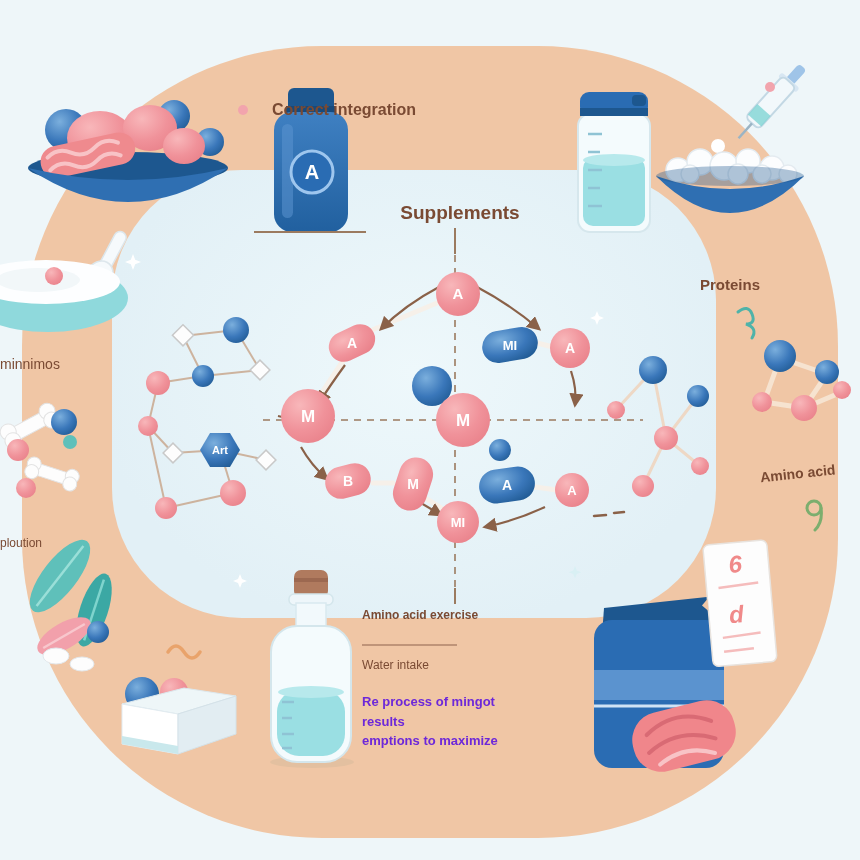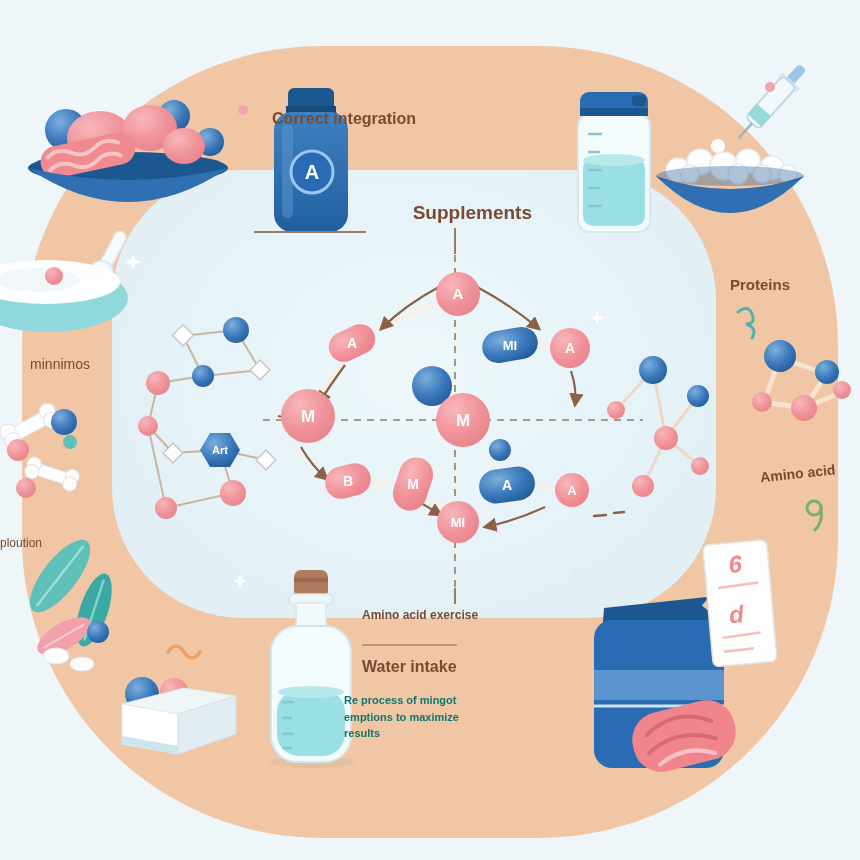--- a/index.html
+++ b/index.html
@@ -3,29 +3,29 @@
 <meta charset="utf-8">
 <style>
   html,body{margin:0;padding:0;background:#eef6f9;}
   #stage{position:relative;width:860px;height:860px;background:#eef6f9;overflow:hidden;
          font-family:"Liberation Sans",sans-serif;}
   .abs{position:absolute;}
   #blob{left:22px;top:46px;width:816px;height:792px;background:#f0c6a5;border-radius:300px;}
   #inner{left:112px;top:170px;width:604px;height:448px;border-radius:130px;
          background:radial-gradient(ellipse at 50% 45%, #eef8fb 0%, #e2f0f6 75%);}
   .t{color:#7a4a33;}
-  #top-caption{left:272px;top:109px;width:220px;font-size:16px;font-weight:700;line-height:1.3;}
-  #supplements{left:388px;top:202px;width:144px;text-align:right;font-size:19px;font-weight:700;}
-  #proteins{left:700px;top:276px;width:120px;font-size:15px;font-weight:700;text-align:center;}
-  #minnimos{left:0;top:356px;width:90px;font-size:14px;text-align:right;}
+  #top-caption{left:272px;top:100px;width:220px;font-size:16px;font-weight:700;line-height:1.3;}
+  #supplements{left:388px;top:202px;width:144px;text-align:center;font-size:19px;font-weight:700;}
+  #proteins{left:700px;top:276px;width:120px;font-size:15px;font-weight:700;}
+  #minnimos{left:0;top:356px;width:90px;font-size:14px;}
   #ploution{left:0;top:536px;width:90px;font-size:12px;}
   #amino-acid{left:760px;top:464px;width:100px;font-size:14px;font-weight:600;transform:rotate(-6deg);}
   #exercise{left:362px;top:608px;font-size:12px;font-weight:700;}
-  #water{left:362px;top:658px;font-size:16px;font-weight:700;}
-  #bottom-caption{left:344px;top:692px;width:210px;font-size:11px;font-weight:600;line-height:1.5;color:#0f766e;}
+  #water{left:362px;top:658px;font-size:12px;font-weight:400;}
+  #bottom-caption{left:362px;top:692px;width:210px;font-size:13px;font-weight:600;line-height:1.5;color:#6d28d9;}
   .line{background:#9b7a5f;}
   #shelf-line{left:254px;top:231px;width:112px;height:2px;}
   #supp-tick{left:454px;top:228px;width:2px;height:26px;}
   #bottom-tick{left:454px;top:588px;width:2px;height:16px;}
   #exercise-divider{left:362px;top:644px;width:95px;height:2px;background:#bf9479;}
   svg{display:block;overflow:visible;}
   svg text{font-family:"Liberation Sans",sans-serif;}
   .node-label{fill:#ffffff;font-weight:bold;}
 </style>
 </head>
@@ -364,22 +364,22 @@
   </div>
   <div class="abs t" id="supplements">Supplements</div>
   <div class="abs t" id="proteins">Proteins</div>
   <div class="abs t" id="minnimos">minnimos</div>
   <div class="abs t" id="ploution">ploution</div>
   <div class="abs t" id="amino-acid">Amino acid</div>
   <div class="abs t" id="exercise">Amino acid exercise</div>
   <div class="abs t" id="water">Water intake</div>
   <div class="abs" id="bottom-caption">
     <div>Re process of mingot</div>
+    <div>results</div>
     <div>emptions to maximize</div>
-    <div>results</div>
   </div>
 
   <svg class="abs" style="left:0;top:0;pointer-events:none" width="860" height="860" viewBox="0 0 860 860">
     <g fill="#ffffff">
       <path d="M133,254 l2.2,5.8 5.8,2.2 -5.8,2.2 -2.2,5.8 -2.2,-5.8 -5.8,-2.2 5.8,-2.2 z"></path>
       <path d="M597,311 l2,5 5,2 -5,2 -2,5 -2,-5 -5,-2 5,-2 z"></path>
       <path d="M240,574 l2,5 5,2 -5,2 -2,5 -2,-5 -5,-2 5,-2 z"></path>
       <path d="M575,566 l1.8,4.4 4.4,1.8 -4.4,1.8 -1.8,4.4 -1.8,-4.4 -4.4,-1.8 4.4,-1.8 z" fill="#d9f0f4"></path>
     </g>
     <circle cx="243" cy="110" r="5" fill="#f2a4ad"></circle>

